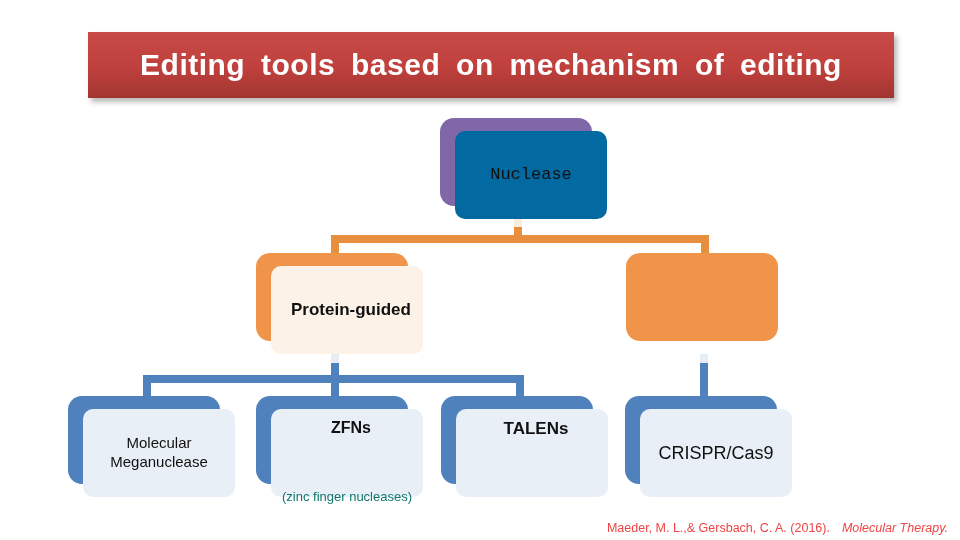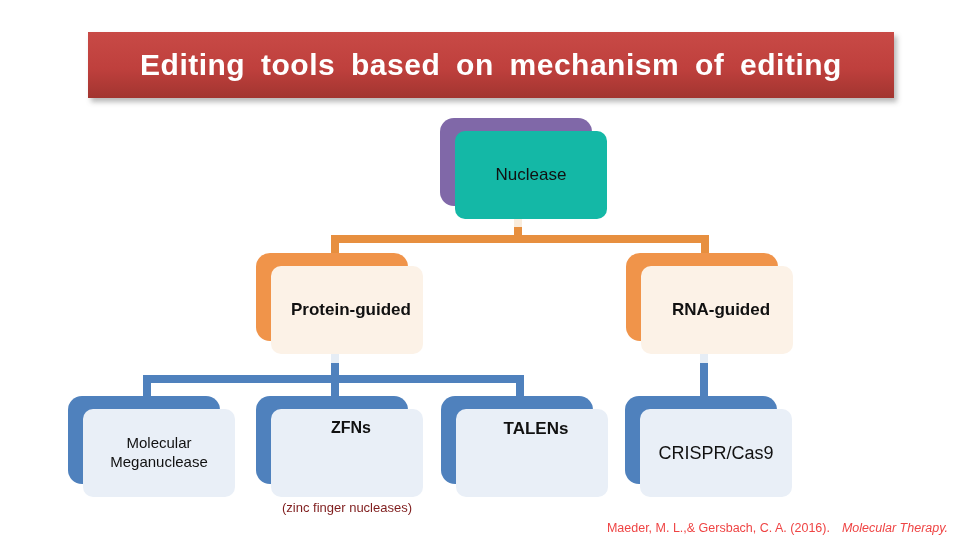--- a/index.html
+++ b/index.html
@@ -42,39 +42,39 @@
     width: 152px; height: 88px;
     border-radius: 10px;
     display: flex; flex-direction: column;
     align-items: center; justify-content: center;
     text-align: center;
     overflow: visible;
   }
   .node.top-align .front { justify-content: flex-start; padding-top: 9px; gap: 46px; }
 
   .node.purple .back  { background: #8068a8; }
-  .node.purple .front { background: #14b8a6; }
+  .node.purple .front { background: #0369a1; font-family: Liberation Mono, monospace; }
   .node.orange .back  { background: #f0944a; }
   .node.orange .front { background: #fcf2e7; }
   .node.blue   .back  { background: #4f81bd; }
   .node.blue   .front { background: #e9eff7; }
 
   .node .label {
     color: #111111;
     font-size: 17px;
     line-height: 1.25;
     padding: 0 4px;
   }
   .node .label.bold { font-weight: bold; margin-left: 8px; }
   .node.small-label .label { font-size: 15px; }
   .node .sublabel {
-    color: #7f1d1d;
+    color: #0f766e;
     font-size: 13px;
     line-height: 1.45;
-    margin-top: 15px;
+    margin-top: 4px;
     padding: 0 6px;
   }
   .node.crispr .label { font-size: 18px; }
 
   
   .conn { position: absolute; }
   .conn.orange-solid { background: #e78f3f; }
   .conn.blue-solid   { background: #4f81bd; }
   .conn.orange-fade  { background: linear-gradient(#f9ecdc 0%, #f9ecdc 45%, #e78f3f 45%, #e78f3f 100%); }
   .conn.blue-fade    { background: linear-gradient(#e6edf5 0%, #e6edf5 40%, #4f81bd 40%, #4f81bd 100%); }
@@ -118,23 +118,20 @@
 
 <div class="node orange" style="left:252px; top:249px;">
   <div class="back"></div>
   <div class="front">
     <div class="label bold">Protein-guided</div>
   </div>
 </div>
 
 <div class="node orange" style="left:622px; top:249px;">
   <div class="back"></div>
-  <div class="front">
-    <div class="label bold">RNA-guided</div>
-  </div>
 </div>
 
 <div class="node blue small-label" style="left:64px; top:392px;">
   <div class="back"></div>
   <div class="front">
     <div class="label">Molecular Meganuclease</div>
   </div>
 </div>
 
 <div class="node blue top-align" style="left:252px; top:392px;">

